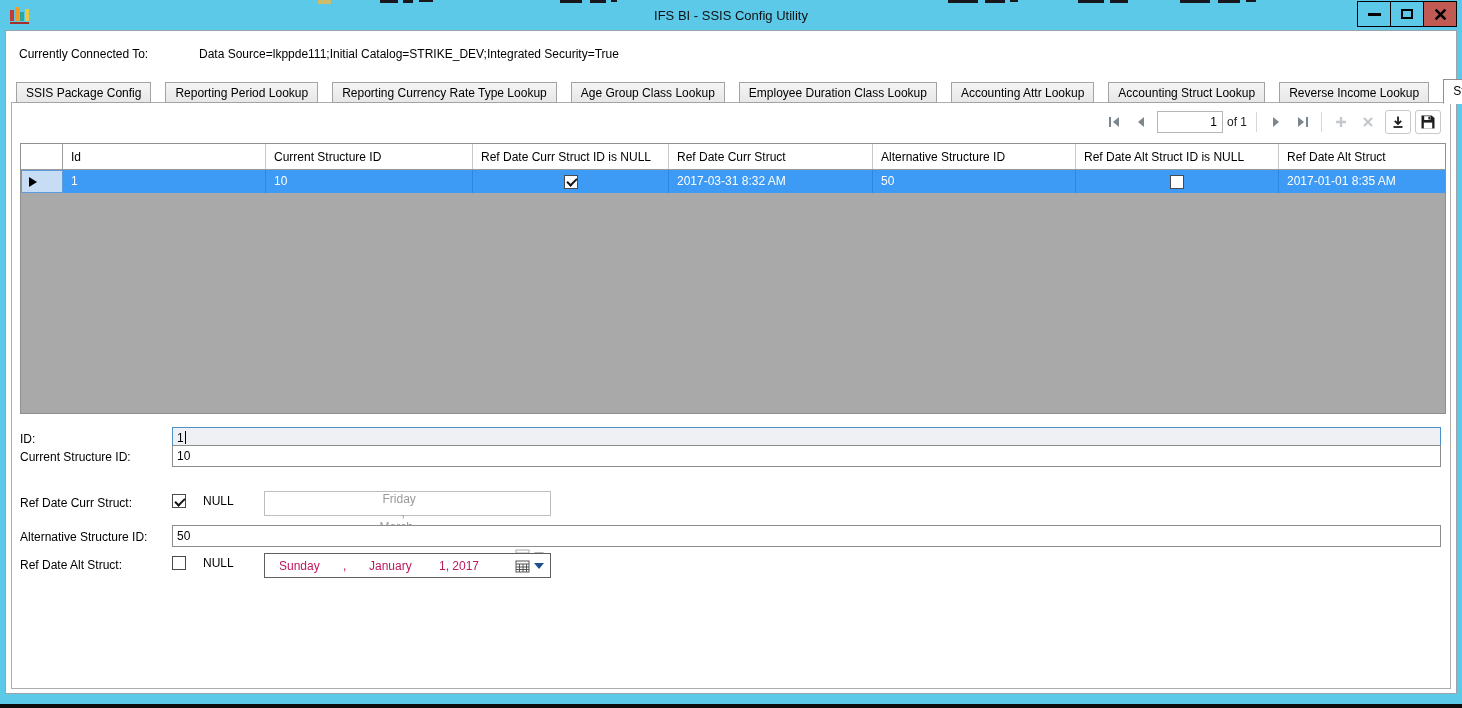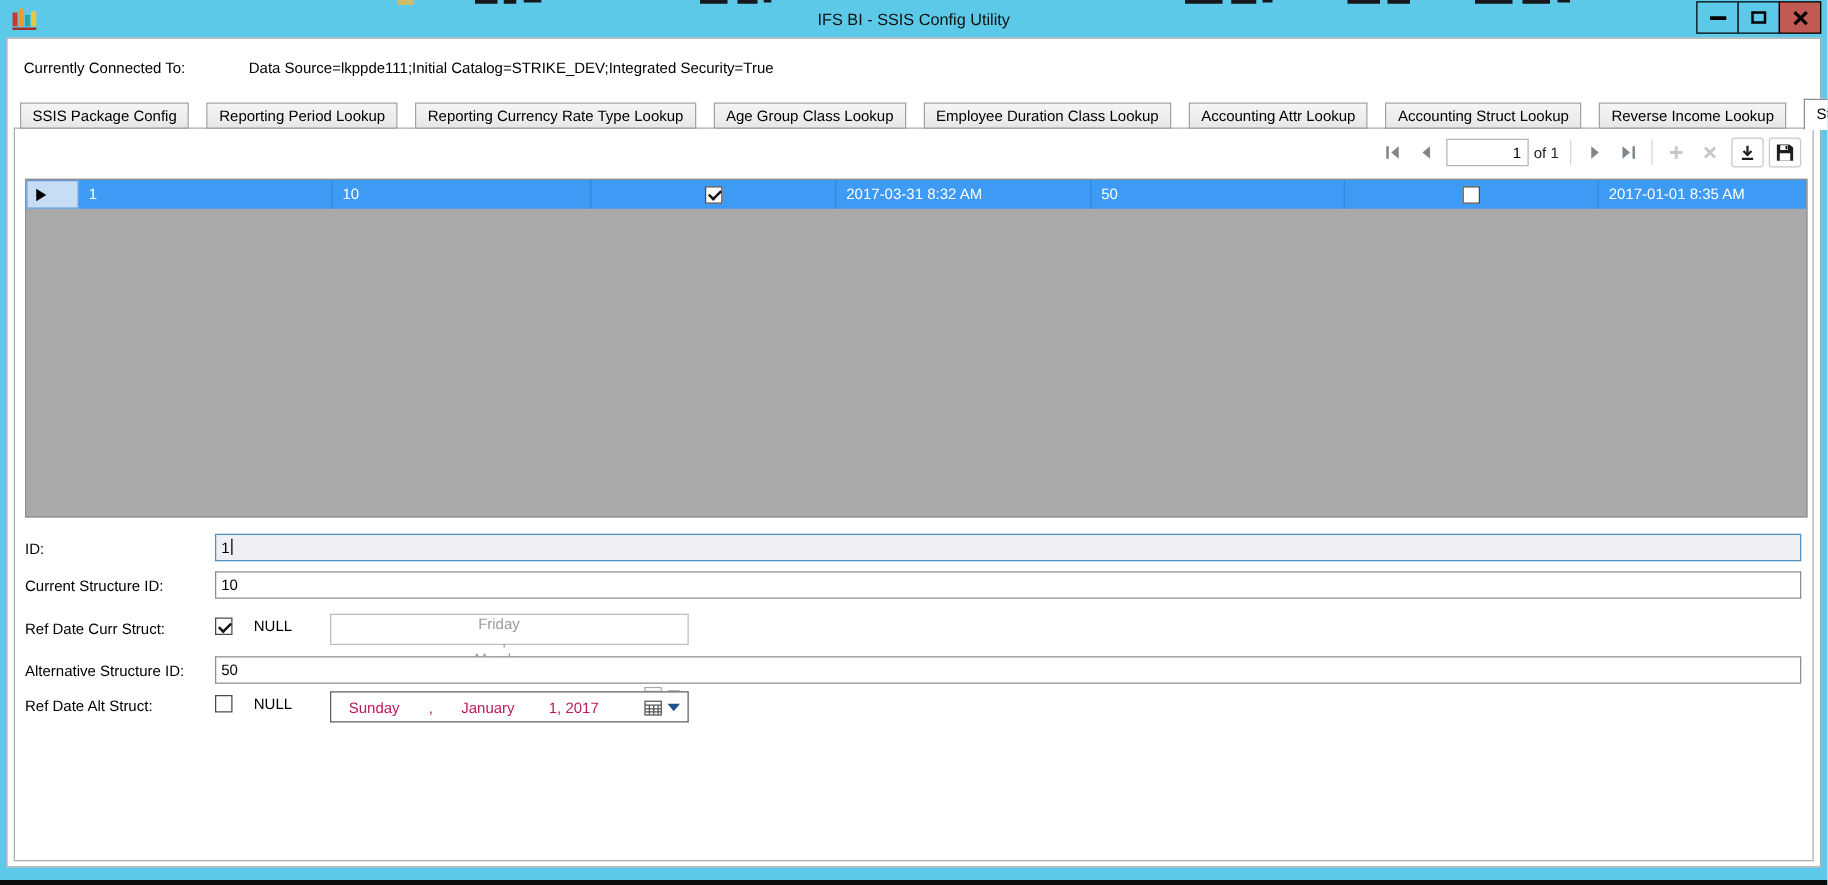--- a/index.html
+++ b/index.html
@@ -212,20 +212,30 @@
           <svg width="16" height="16" viewBox="0 0 16 16">
             <path d="M1.5 1.5h10L14.5 4v10.5h-13z" fill="#1d1d1d"></path>
             <rect x="4.2" y="2.2" width="6.2" height="3.8" fill="#fff"></rect>
             <rect x="8.4" y="2.7" width="1.6" height="2.8" fill="#1d1d1d"></rect>
             <rect x="3.8" y="8.6" width="8.4" height="5.9" fill="#fff"></rect>
             </svg>
         </div>
       </div>
 
       <div class="grid">
+        <div class="grid-row grid-head">
+          <div class="hcell stub"></div>
+          <div class="hcell">Id</div>
+          <div class="hcell">Current Structure ID</div>
+          <div class="hcell">Ref Date Curr Struct ID is NULL</div>
+          <div class="hcell">Ref Date Curr Struct</div>
+          <div class="hcell">Alternative Structure ID</div>
+          <div class="hcell">Ref Date Alt Struct ID is NULL</div>
+          <div class="hcell" style="border-right:none">Ref Date Alt Struct</div>
+        </div>
         <div class="grid-row grid-data">
           <div class="rowhdr">
             <span class="row-arrow"></span>
           </div>
           <div class="cell">1</div>
           <div class="cell">10</div>
           <div class="ccell">
             <span class="cb checked"></span>
           </div>
           <div class="cell">2017-03-31 8:32 AM</div>
@@ -237,21 +247,21 @@
         </div>
       </div>
 
       <div class="form-row" style="top:324px">
         <div class="form-label">ID:</div>
         <div class="tb focused">
           <span>1</span><span class="caret"></span>
         </div>
       </div>
 
-      <div class="form-row" style="top:354px">
+      <div class="form-row" style="top:342px">
         <div class="form-label">Current Structure ID:</div>
         <div class="tb">10</div>
       </div>
 
       <div class="form-row" style="top:388px">
         <div class="form-label">Ref Date Curr Struct:</div>
         <div class="null-group">
           <span class="cb checked"></span>
           <span>NULL</span>
         </div>

